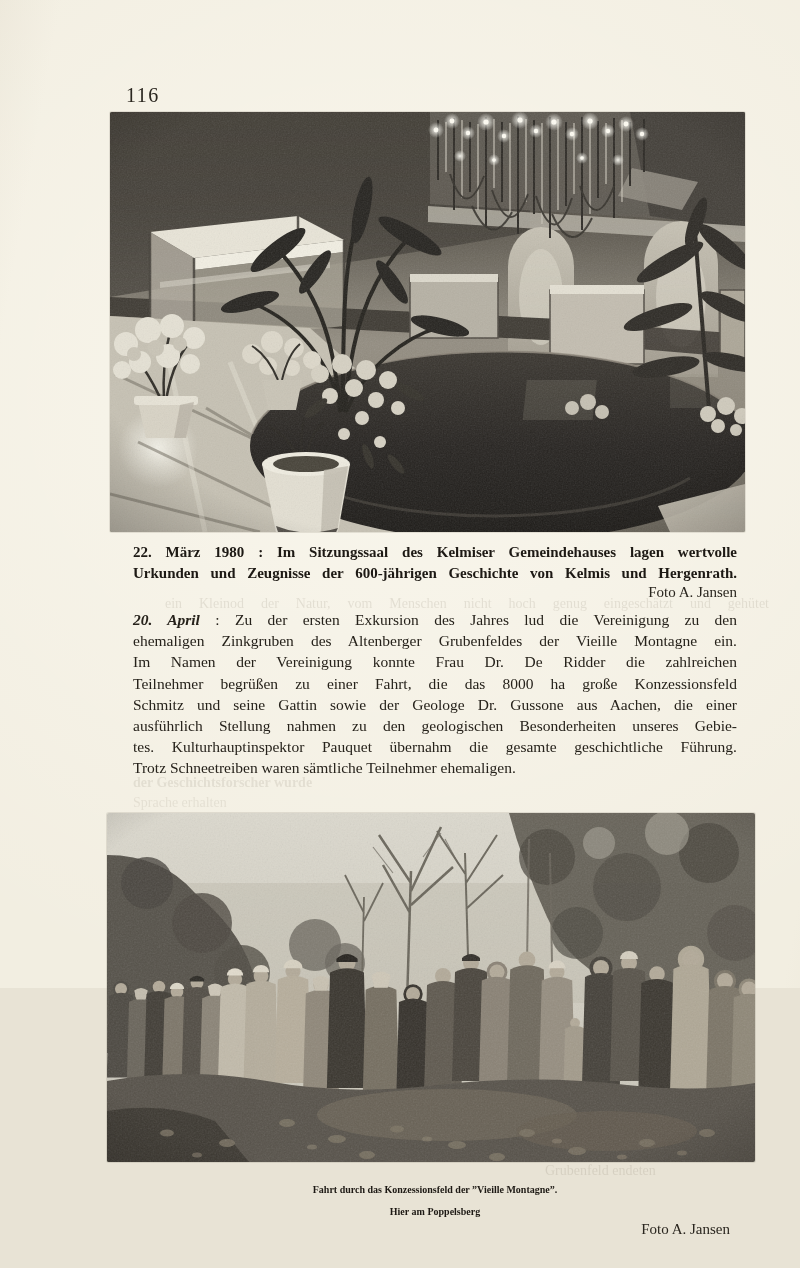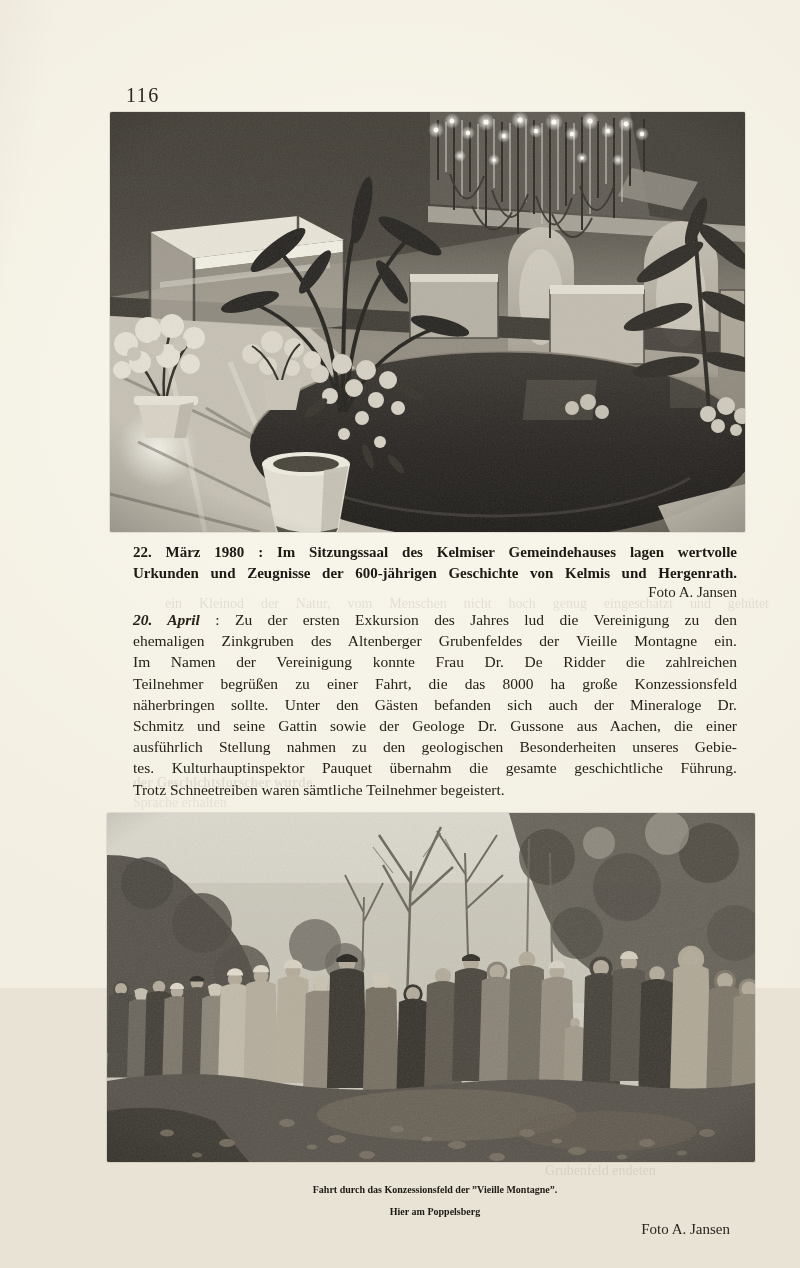--- a/index.html
+++ b/index.html
@@ -375,25 +375,24 @@
   <div class="abs bleed b1">ein Kleinod der Natur, vom Menschen nicht hoch genug eingeschätzt und gehütet</div>
   <div class="abs bleed b2">der Geschichtsforscher wurde</div>
   <div class="abs bleed b3">Sprache erhalten</div>
   <div class="abs bleed b4">Grubenfeld endeten</div>
 
   <div class="abs para">
     <div class="jline"><span class="b">20. April</span><span> : Zu der ersten Exkursion des Jahres lud die Vereinigung zu den</span></div>
     <div class="jline">ehemaligen Zinkgruben des Altenberger Grubenfeldes der Vieille Montagne ein.</div>
     <div class="jline">Im Namen der Vereinigung konnte Frau Dr. De Ridder die zahlreichen</div>
     <div class="jline">Teilnehmer begrüßen zu einer Fahrt, die das 8000 ha große Konzessionsfeld</div>
-    <div class="jline">näherbringen sollte. Unter den Gästen befanden sich auch der Mineraloge Dr.</div>
     <div class="jline">Schmitz und seine Gattin sowie der Geologe Dr. Gussone aus Aachen, die einer</div>
     <div class="jline">ausführlich Stellung nahmen zu den geologischen Besonderheiten unseres Gebie-</div>
     <div class="jline">tes. Kulturhauptinspektor Pauquet übernahm die gesamte geschichtliche Führung.</div>
-    <div class="last">Trotz Schneetreiben waren sämtliche Teilnehmer begeistert.</div>
+    <div class="last">Trotz Schneetreiben waren sämtliche Teilnehmer ehemaligen.</div>
   </div>
 
   <div class="photo photo-2">
     <svg viewBox="0 0 648 349" preserveAspectRatio="none">
       <defs>
         <linearGradient id="sky2" x1="0" y1="0" x2="0" y2="1">
           <stop offset="0" stop-color="#dcd9ce"></stop>
           <stop offset="1" stop-color="#c8c4b7"></stop>
         </linearGradient>
         <radialGradient id="vig2" cx=".5" cy=".45" r=".8">

